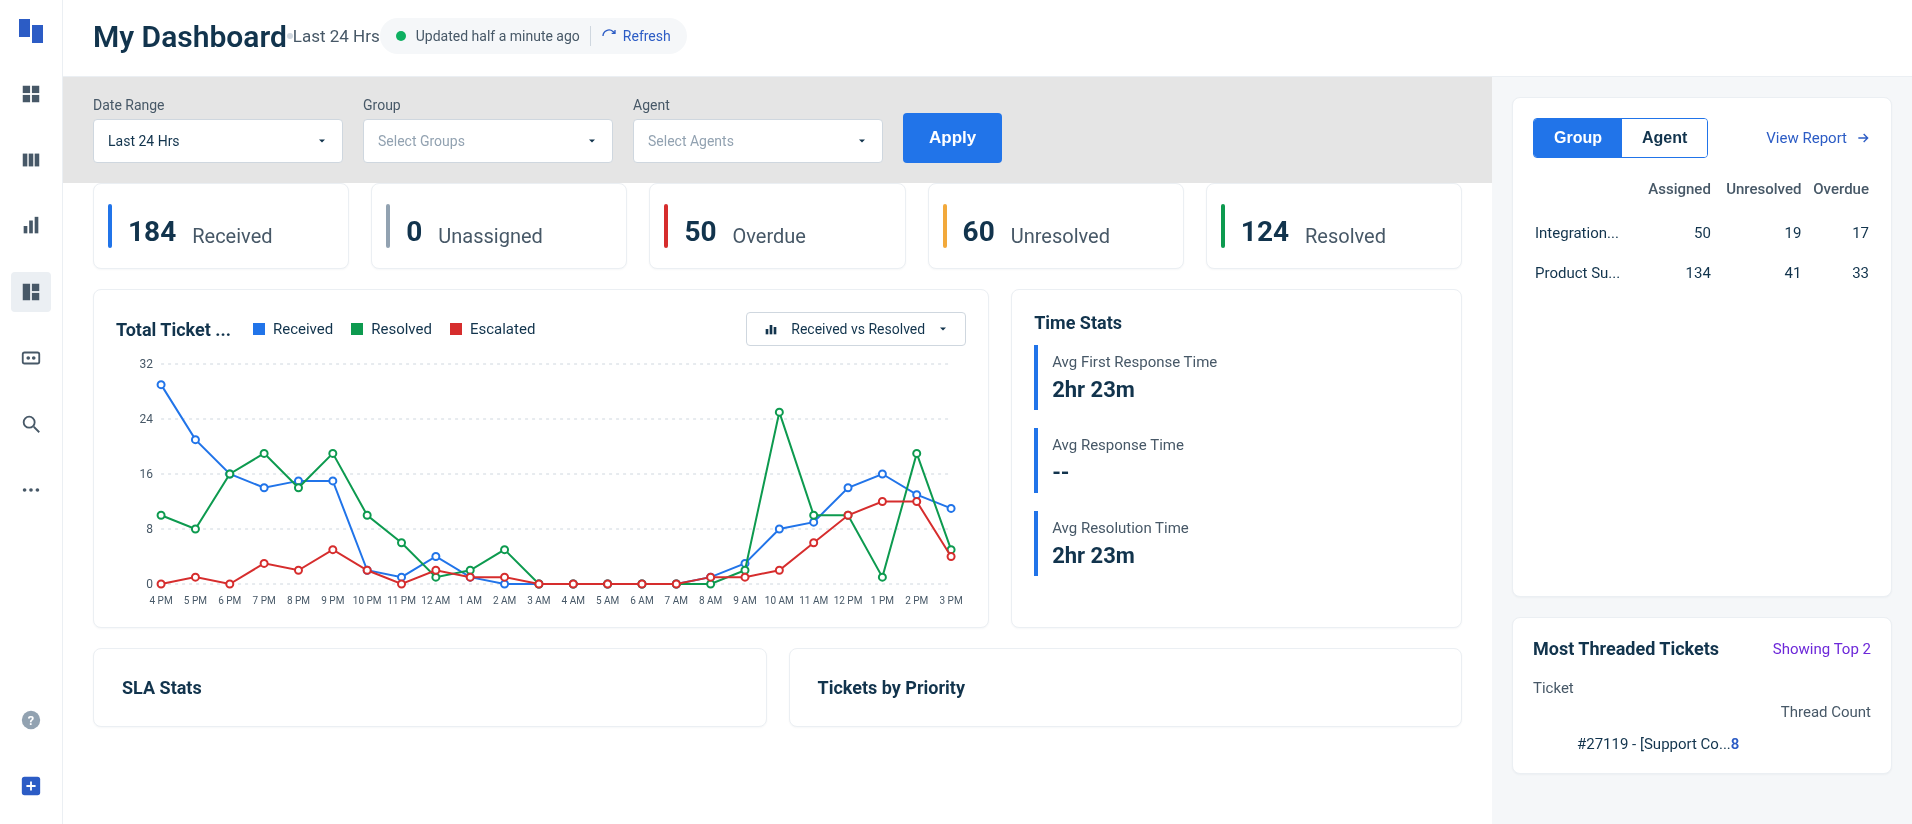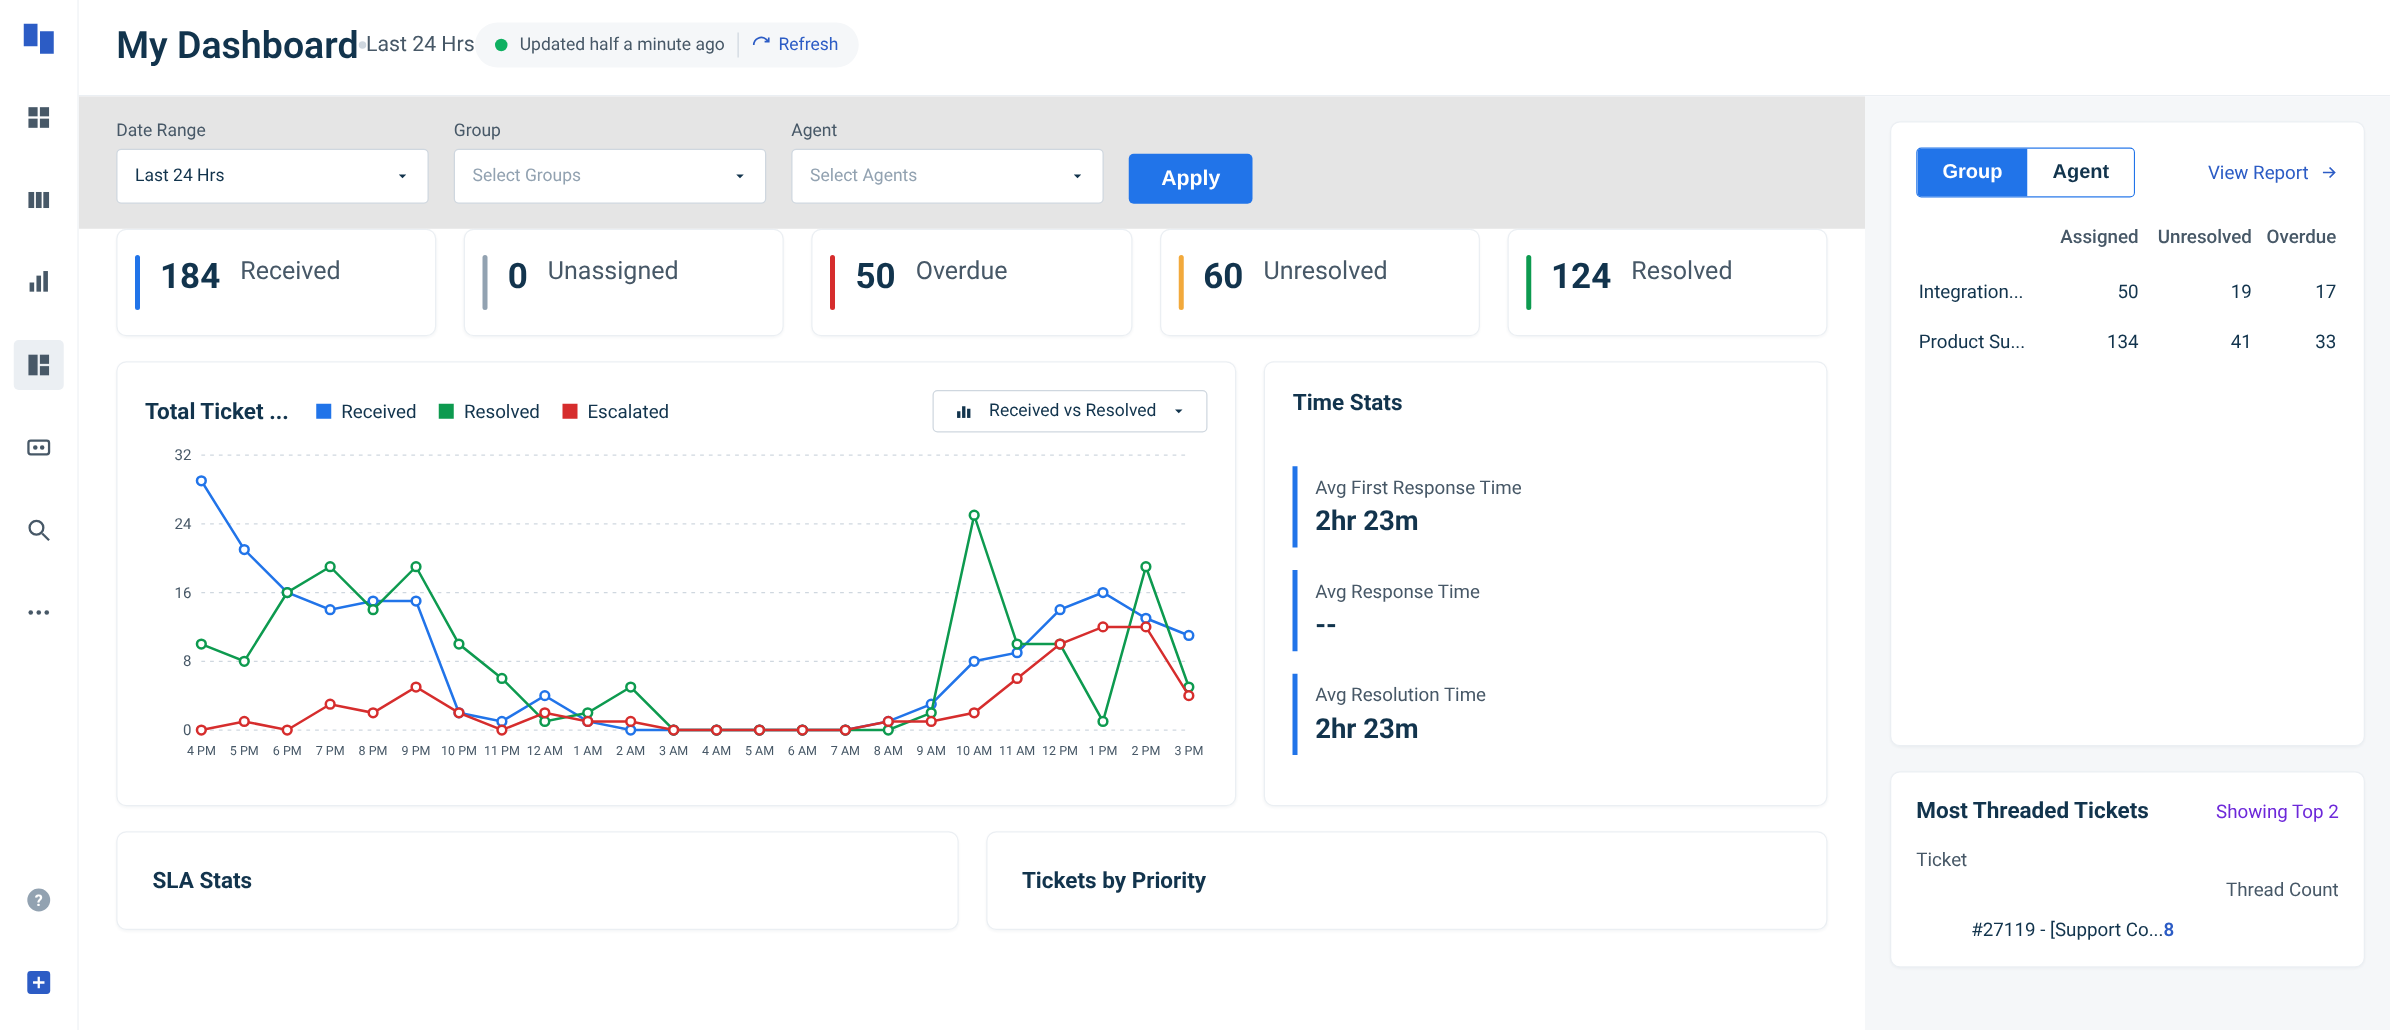--- a/index.html
+++ b/index.html
@@ -72,38 +72,38 @@
     width: 250px; height: 44px;
     border:1px solid #cfd7df; border-radius:4px;
     display:flex; align-items:center; justify-content:space-between;
     padding: 0 14px;
     background:#fff;
     color:#12344d;
     cursor:pointer;
   }
   .select-box.placeholder { color:#92a2b1; }
   .apply-btn {
-    height:40px; padding:0 26px;
+    height:50px; padding:0 26px;
     background:#2174e9; color:#fff;
     border:none; border-radius:4px;
     font-size:17px; font-weight:600; cursor:pointer;
   }
 
   
   .cards-row {
     display:flex; gap: 22px;
     padding: 0 30px 20px 30px;
   }
   .stat-card {
     flex:1;
     background:#fff;
     border:1px solid #ebeff3;
     border-radius:8px;
     padding: 20px 20px 20px 14px;
-    display:flex; align-items:flex-start; gap:16px;
+    display:flex; align-items:flex-end; gap:16px;
     box-shadow: 0 1px 2px rgba(18,52,77,0.04);
   }
   .stat-card .bar { width:4px; height:44px; border-radius:2px; }
   .stat-card .num { font-size:28px; font-weight:700; }
   .stat-card .lbl { font-size:20px; color:#475867; }
 
   
   .mid-row {
     display:flex; gap:22px;
     padding: 0 30px 20px 30px;
@@ -121,21 +121,21 @@
   .chart-select {
     margin-left:auto;
     border:1px solid #cfd7df; border-radius:4px;
     padding: 8px 16px;
     display:flex; align-items:center; gap:12px;
     cursor:pointer;
   }
   .chart-svg { width:100%; height:260px; }
 
   .timestats-panel { flex:1; padding: 22px; display:flex; flex-direction:column; gap:4px; }
-  .panel-title { font-size:18px; font-weight:700; margin-bottom:36px; }
+  .panel-title { font-size:18px; font-weight:700; margin-bottom:8px; }
   .time-metric {
     border-left: 4px solid #2174e9;
     padding: 8px 0 8px 14px;
     margin-bottom:18px;
   }
   .time-metric .mlabel { color:#475867; font-size:15px; margin-bottom:6px; }
   .time-metric .mval { font-size:22px; font-weight:700; }
 
   
   .bot-row { display:flex; gap:22px; padding: 0 30px 30px 30px; }

